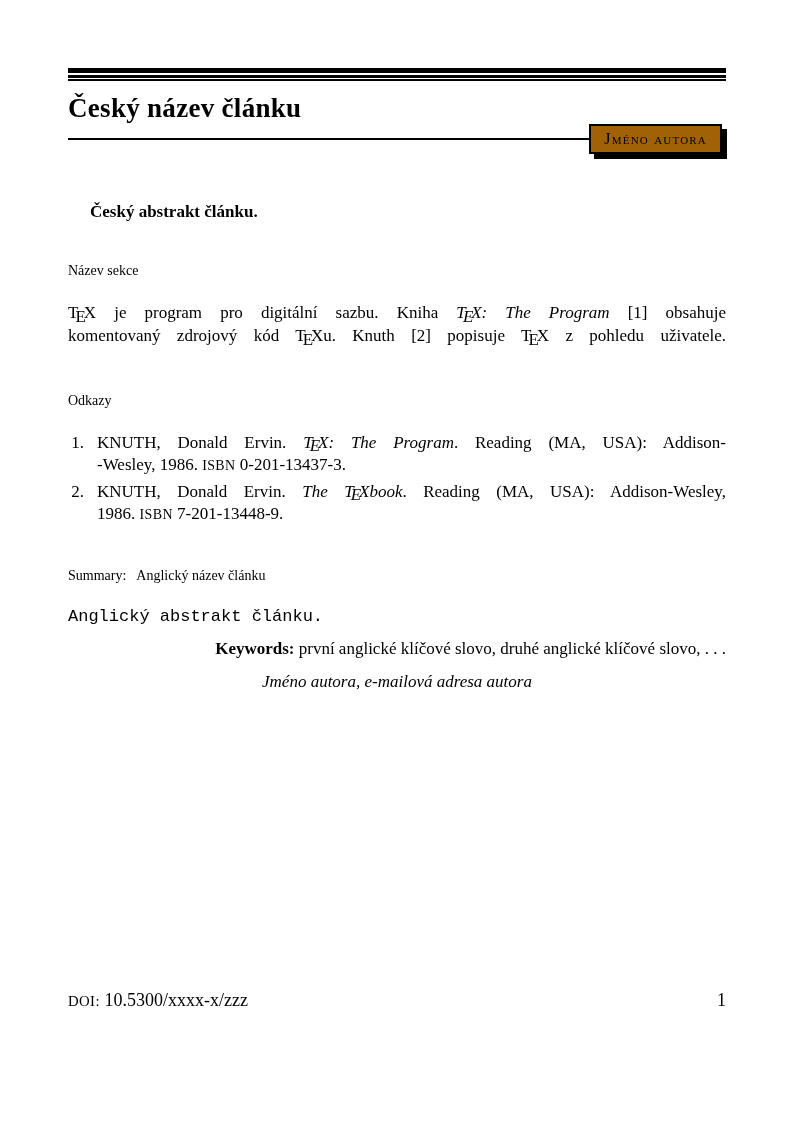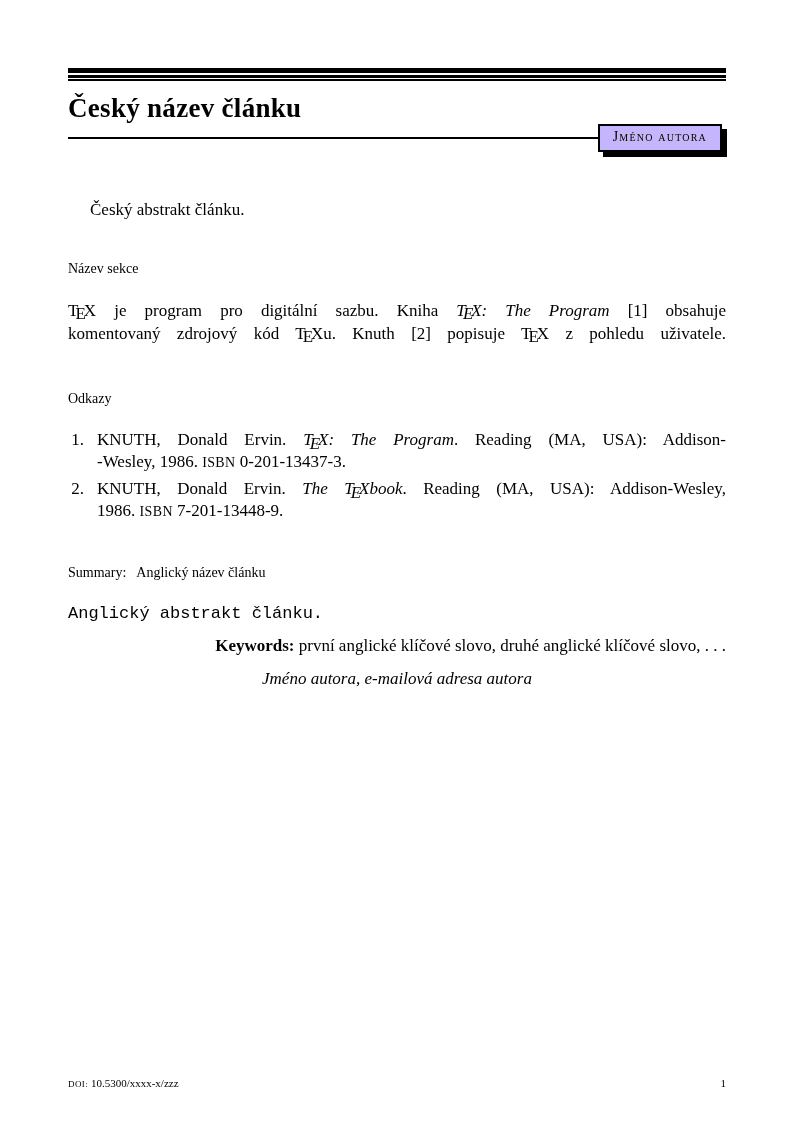--- a/index.html
+++ b/index.html
@@ -29,30 +29,30 @@
     font-weight: bold;
     line-height: 1.15;
     letter-spacing: 0.3px;
   }
   .title-rule-row { display: flex; align-items: center; margin-top: 0; }
   .title-rule { flex: 1 1 auto; height: 2px; background: #000; }
   .author-box {
     flex: 0 0 auto;
     border: 2px solid #000;
     box-shadow: 5px 5px 0 #000;
-    background: #c4b5fd;
+    background: #a16207;
     padding: 3px 13px 4px 13px;
     margin-right: 4px;
     font-variant: small-caps;
-    font-size: 14px;
+    font-size: 16px;
     letter-spacing: 1.2px;
     line-height: 1.2;
   }
   
-  .abstract-cz { margin-top: 46px; text-indent: 22px; line-height: 23px; }
+  .abstract-cz { margin-top: 46px; text-indent: 22px; line-height: 23px; font-weight: bold; }
   .keywords-cz { margin-top: 20px; line-height: 23px; }
   .bf, b { font-weight: bold; }
   .it { font-style: italic; }
   .sc { font-size: 0.82em; letter-spacing: 0.4px; }
   
   h2 { font-size: 14px; font-weight: normal; line-height: 1.2; }
   .sec-heading { margin-top: 40px; }
   .body-par { margin-top: 21px; line-height: 23px; }
   .tline { text-align: left; }
   .tline.just { text-align: justify; text-align-last: justify; }
@@ -62,23 +62,23 @@
   .ref-item { position: relative; padding-left: 29px; margin-bottom: 4px; }
   .ref-num { position: absolute; left: 0; top: 0; width: 16px; text-align: right; }
   
   .summary-heading { margin-top: 42px; }
   .summary-heading .gap { margin-left: 10px; }
   .abstract-en { margin-top: 20px; line-height: 23px; font-family: Liberation Mono, monospace; }
   .keywords-en { margin-top: 9px; line-height: 23px; text-align: right; }
   .signature { margin-top: 10px; line-height: 23px; text-align: center; font-style: italic; }
   
   .footer {
-    position: absolute; left: 0; top: 1077px; width: 658px;
+    position: absolute; left: 0; top: 990px; width: 658px;
     display: flex; justify-content: space-between; align-items: baseline;
-    font-size: 11px;
+    font-size: 18px;
   }
   
   .tex-e {
     display: inline-block;
     position: relative;
     top: 0.215em;
     margin-left: -0.1667em;
     margin-right: -0.125em;
   }
 </style>

